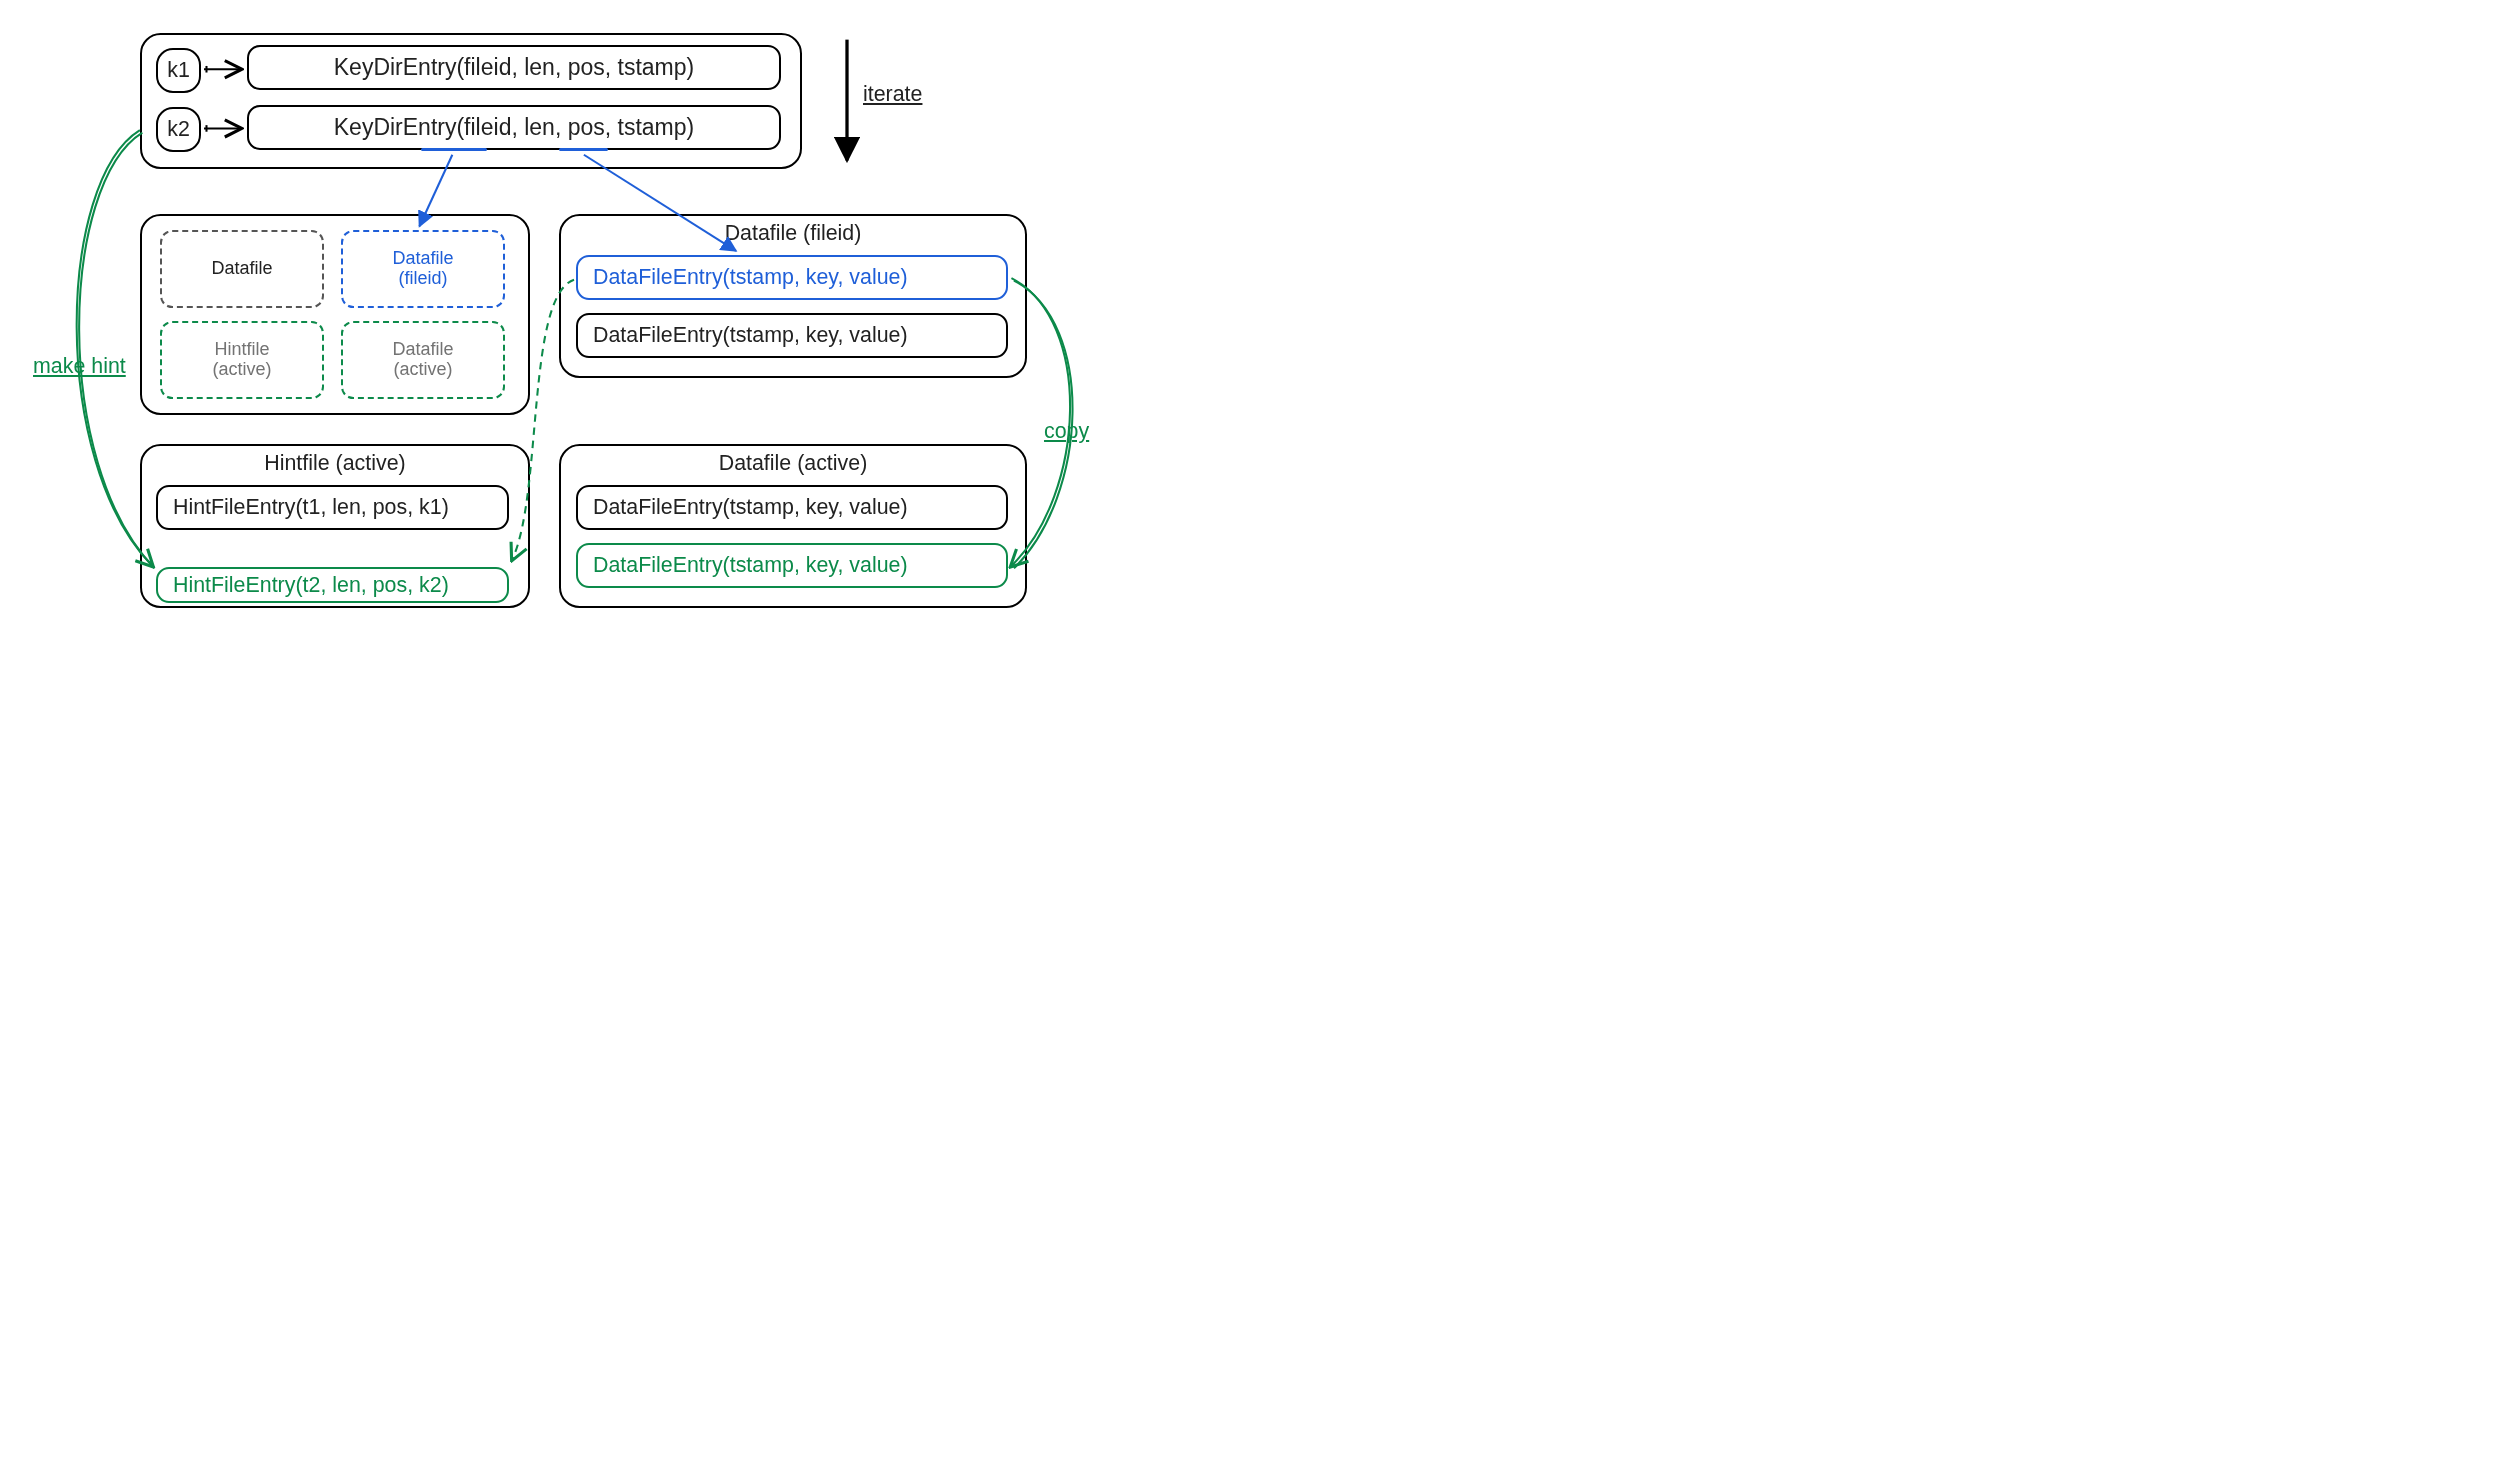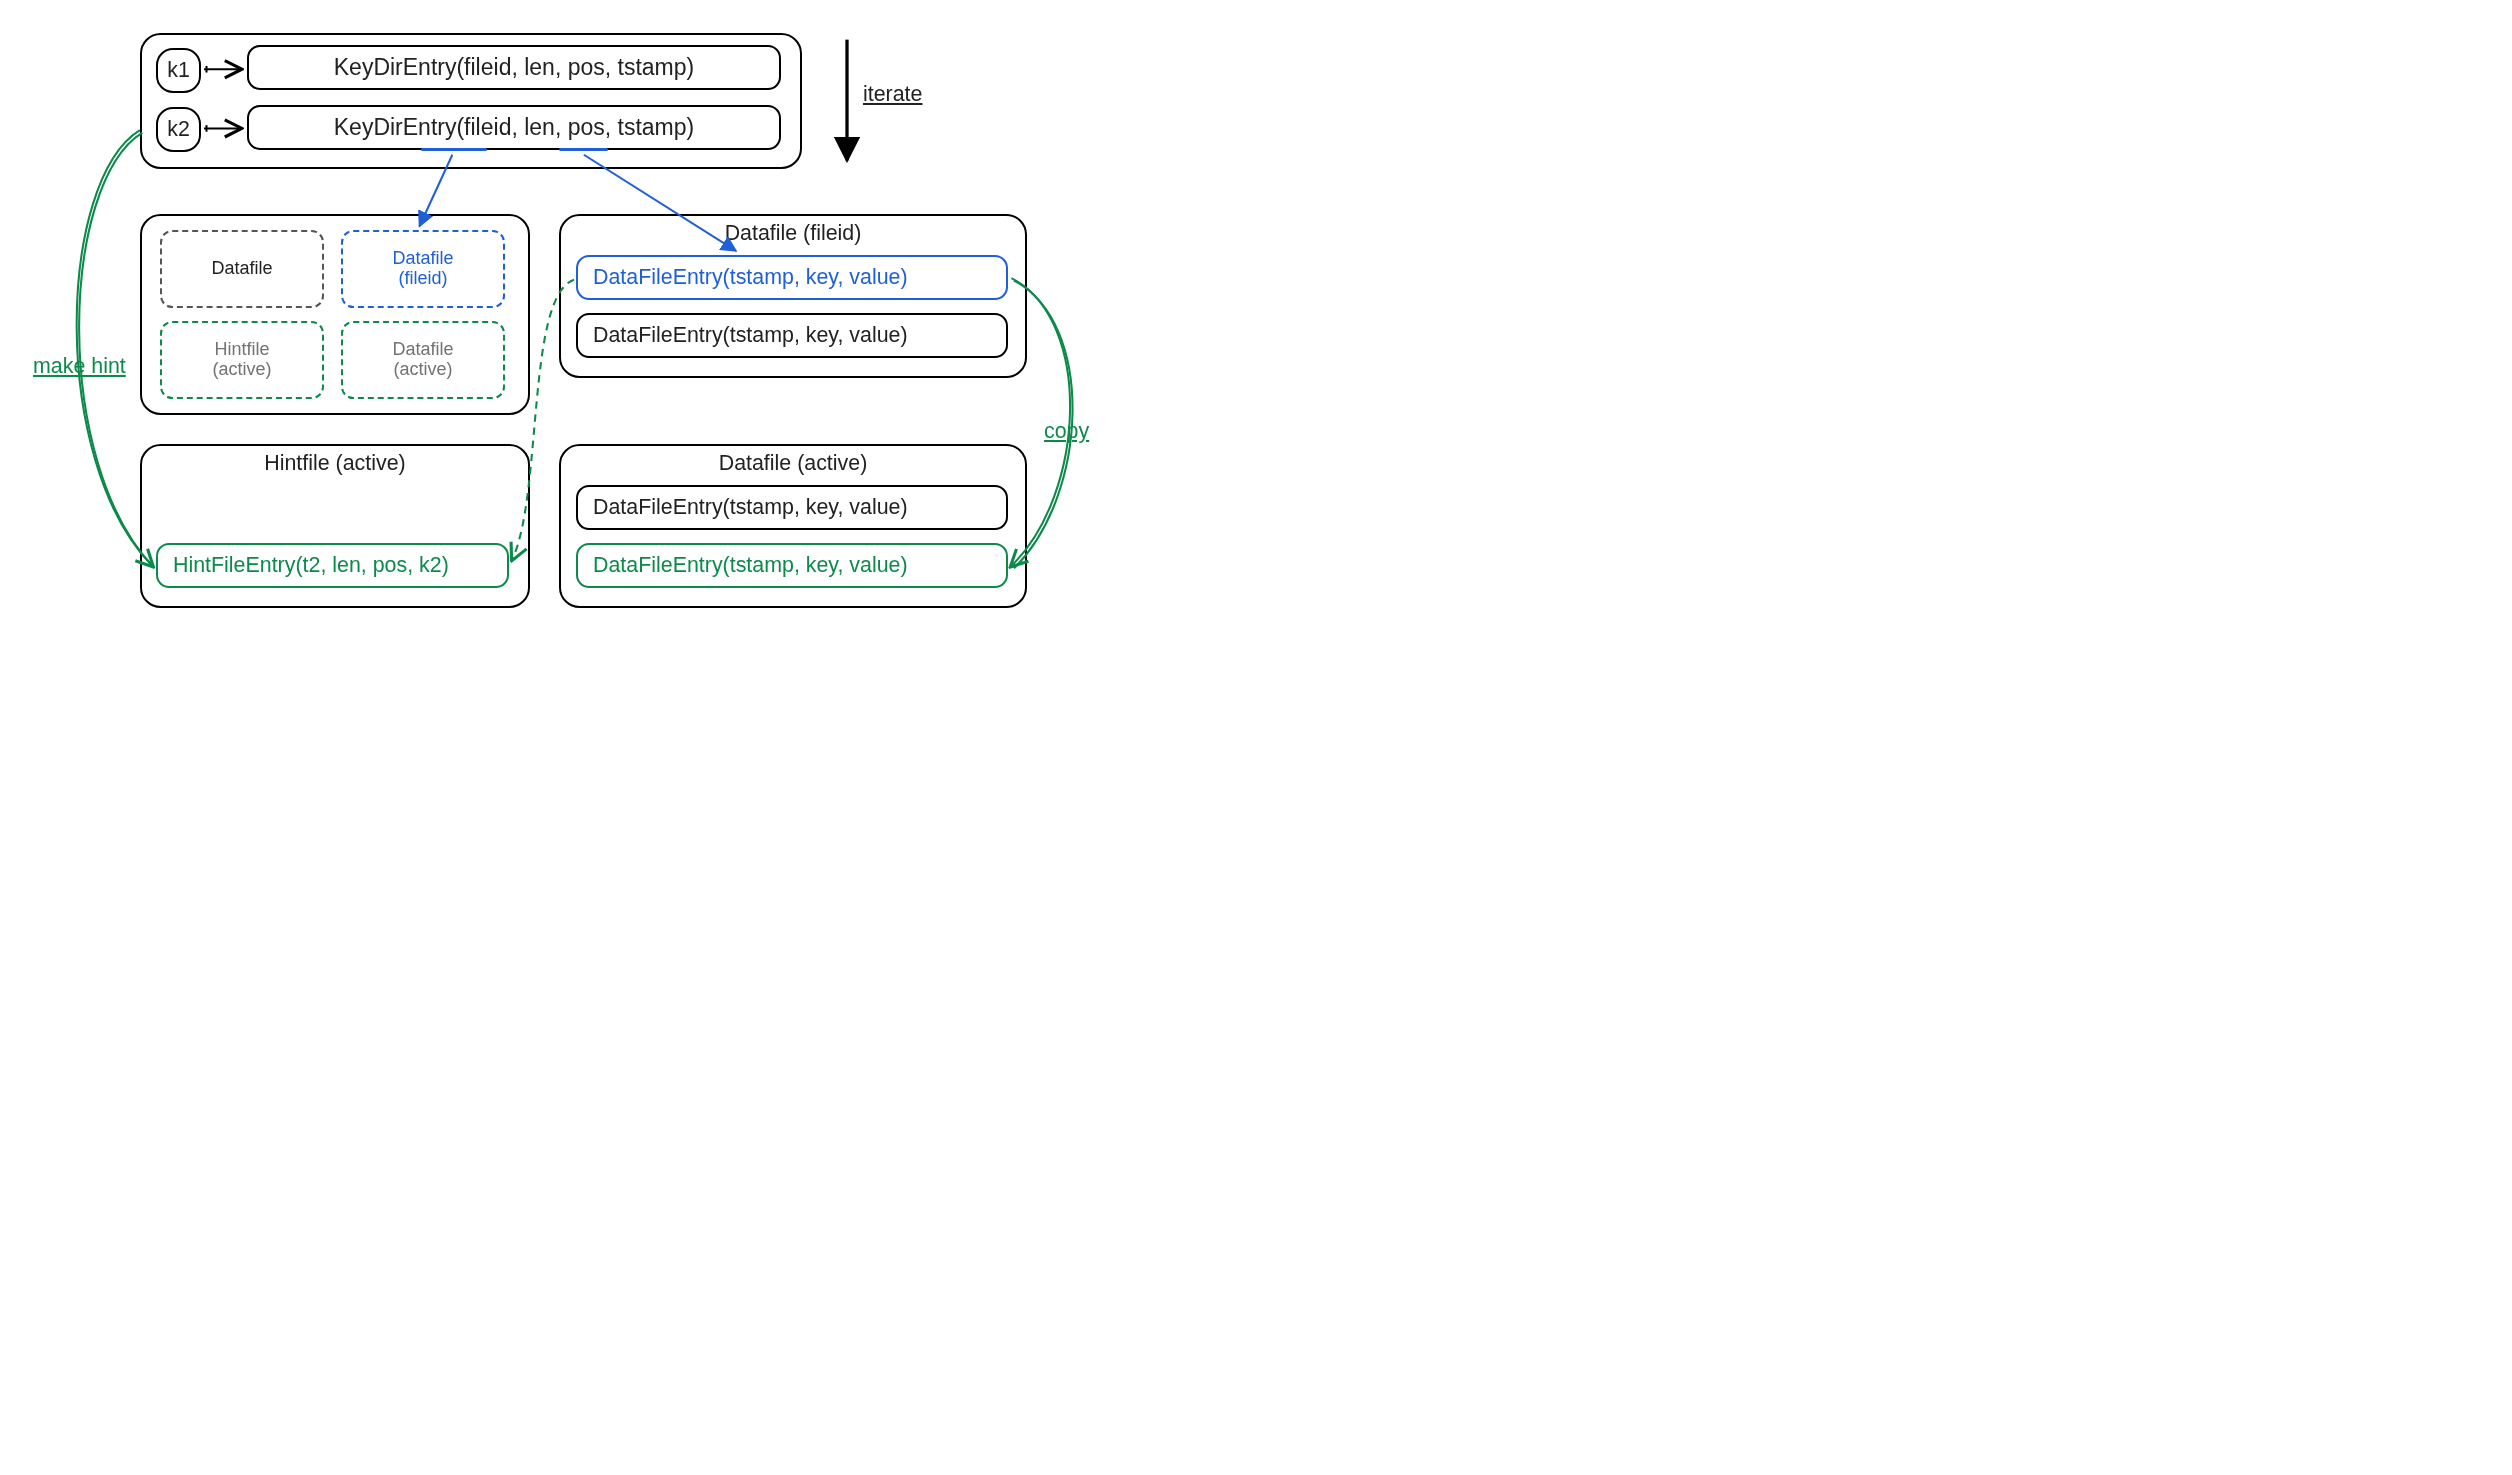--- a/index.html
+++ b/index.html
@@ -128,21 +128,24 @@
   <div class="row blue" style="left:543px; top:222px; width:432px; height:45px;">
        <span>DataFileEntry(tstamp, key, value)</span>
     </div>
   <div class="row" style="left:543px; top:280px; width:432px; height:45px;">
        <span>DataFileEntry(tstamp, key, value)</span>
     </div>
 
   <div class="panel" style="left:107px; top:411px; width:386px; height:160px;">
     <div class="title">Hintfile (active)</div>
   </div>
-  <div class="row green" style="left:123px; top:510px; width:353px; height:45px;">
+  <div class="row" style="left:123px; top:452px; width:353px; height:45px;">
+       <span>HintFileEntry(t1, len, pos, k1)</span>
+    </div>
+  <div class="row green" style="left:123px; top:534px; width:353px; height:36px;">
        <span>HintFileEntry(t2, len, pos, k2)</span>
     </div>
 
   <div class="panel" style="left:526px; top:411px; width:464px; height:160px;">
     <div class="title">Datafile (active)</div>
   </div>
   <div class="row" style="left:543px; top:452px; width:432px; height:45px;">
        <span>DataFileEntry(tstamp, key, value)</span>
     </div>
   <div class="row green" style="left:543px; top:510px; width:432px; height:45px;">

